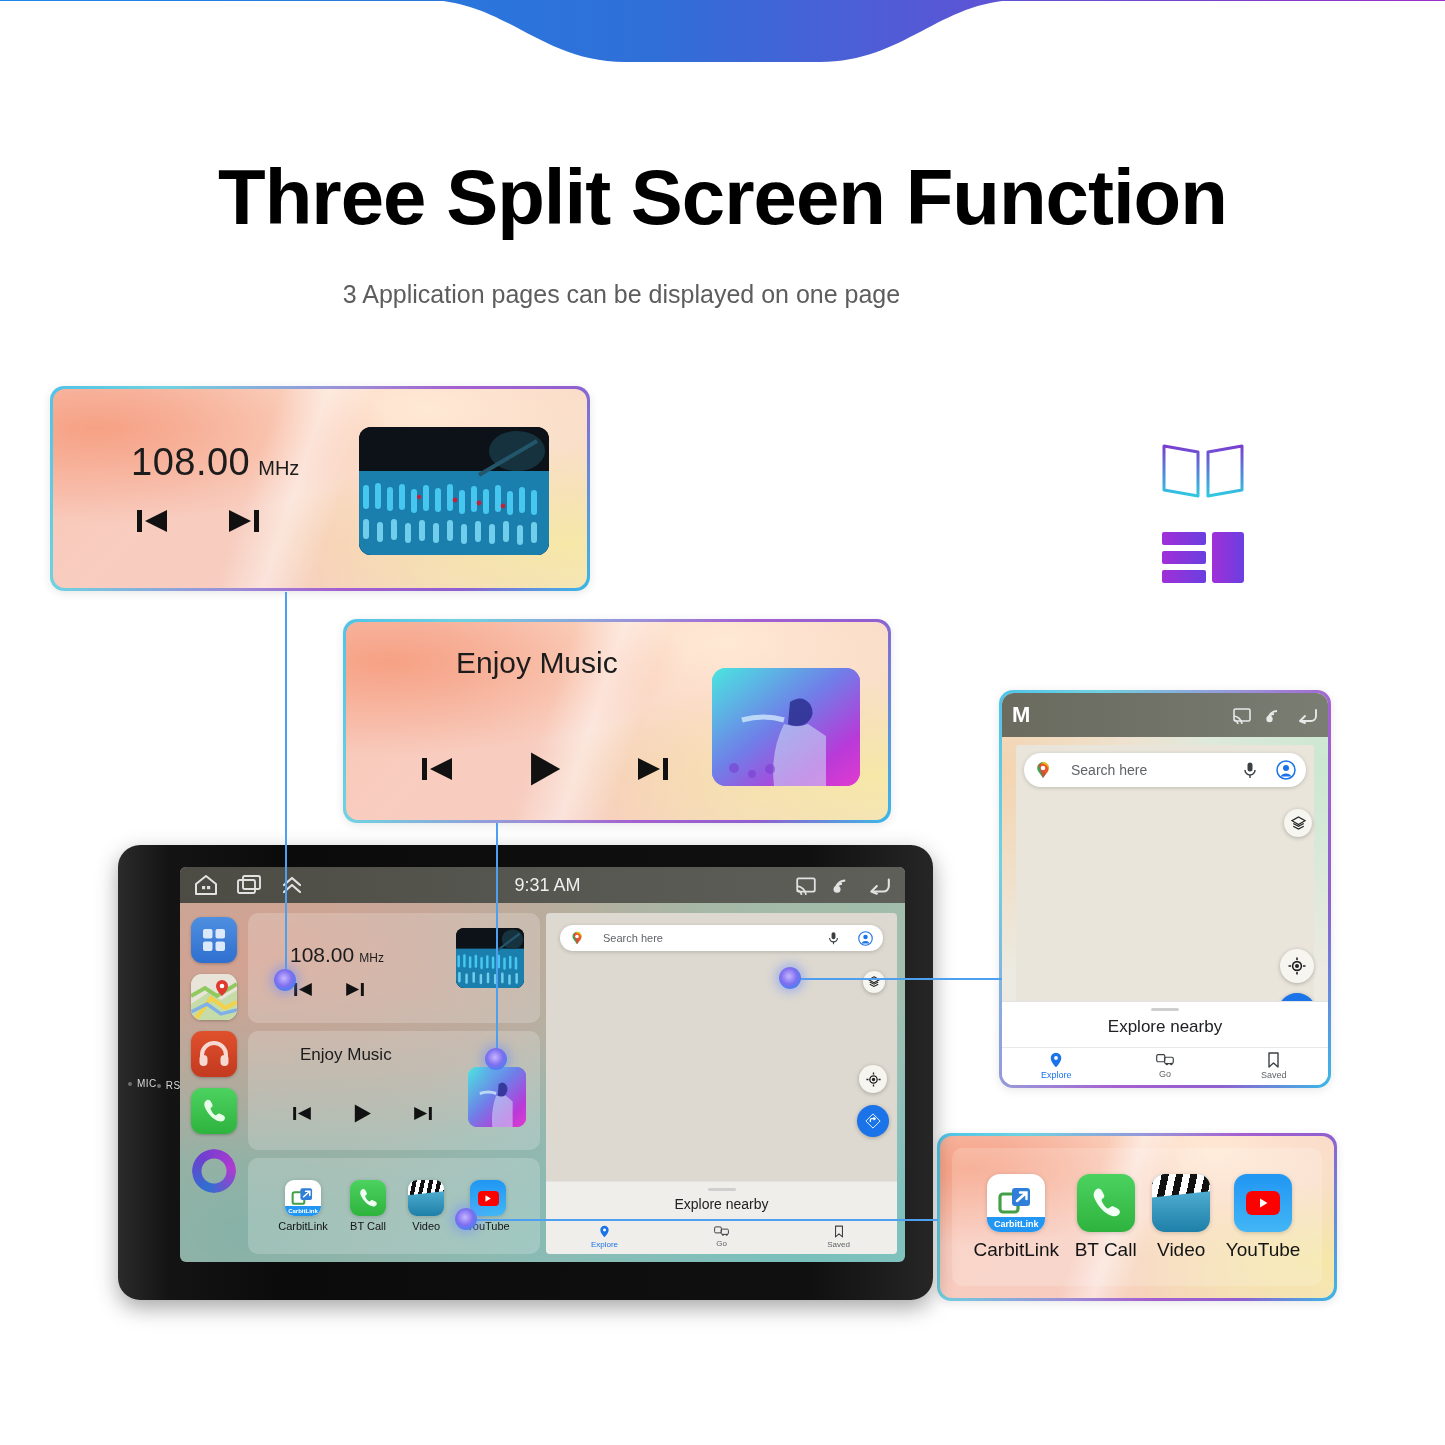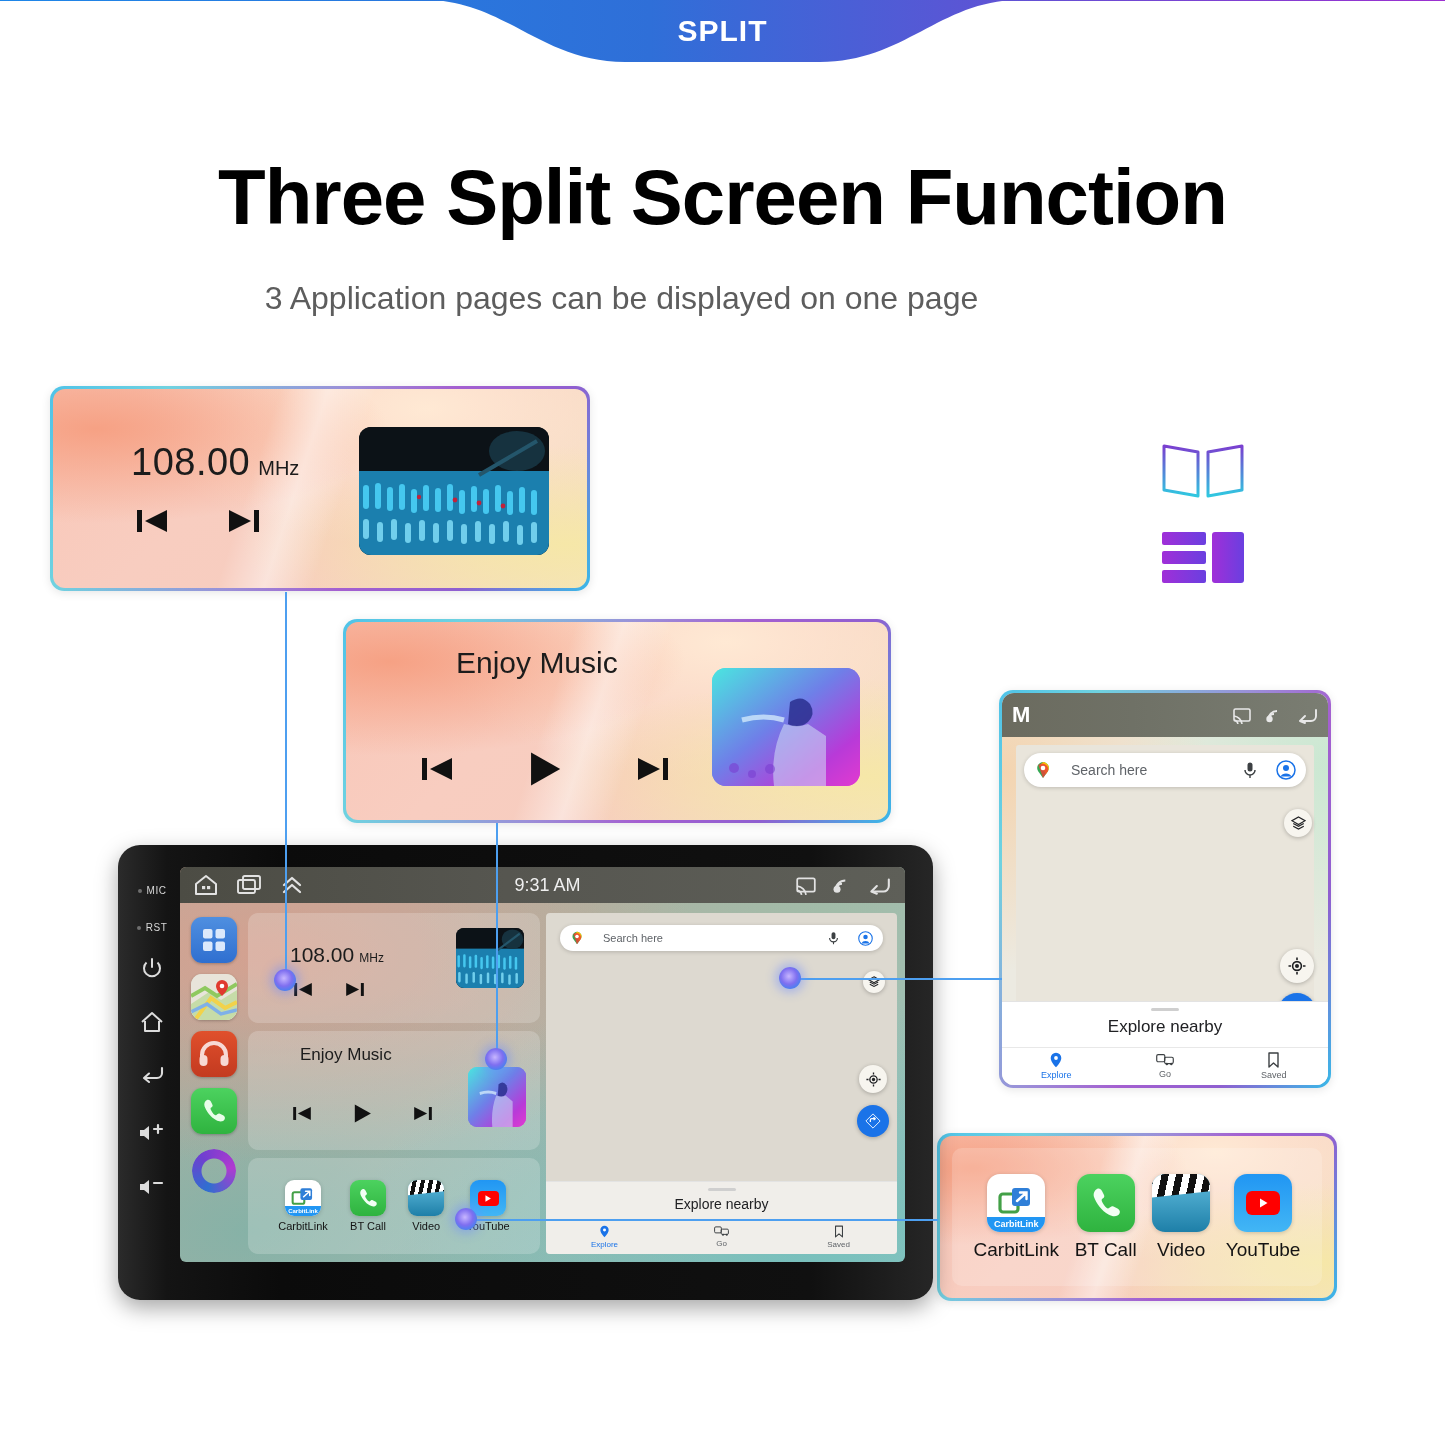--- a/index.html
+++ b/index.html
@@ -21,21 +21,21 @@
   }
 
   
   .title {
     position: absolute; top: 152px; left: 0; width: 1445px;
     text-align: center; font-size: 78px; font-weight: bold;
     color: #000; letter-spacing: -1px;
   }
   .subtitle {
     position: absolute; top: 280px; left: 0; width: 1243px;
-    text-align: center; font-size: 32px; color: #5d5d5d;
+    text-align: center; font-size: 25px; color: #5d5d5d;
   }
 
   
   .callout {
     position: absolute;
     border-radius: 14px;
     padding: 3px;
     background: linear-gradient(120deg,#4fc3e8 0%, #6fd2e0 18%, #9b8fd8 45%, #a45fd0 62%, #8f5fd0 80%, #39b9e8 100%);
     box-shadow: 0 2px 10px rgba(0,0,0,.10);
   }
@@ -157,21 +157,21 @@
   #layout-icons { position:absolute; left: 1160px; top: 440px; }
   #split-glyph { position:absolute; left: 1160px; top: 530px; }
 
   
   #device { position: absolute; left: 118px; top: 845px; width: 815px; height: 455px; }
   .device-body {
     position:absolute; inset:0; border-radius: 22px;
     background: linear-gradient(90deg,#2b2b2b 0%, #141414 6%, #0b0b0b 20%, #101010 85%, #262626 100%);
     box-shadow: 0 8px 22px rgba(0,0,0,.35);
   }
-  .bezel-left { position:absolute; left: 10px; top: 18px; width: 48px; bottom: 18px; display:flex; flex-direction:column; align-items:center; gap: 0; }
+  .bezel-left { position:absolute; left: 10px; top: 18px; width: 48px; bottom: 18px; display:flex; flex-direction:row; align-items:center; gap: 0; }
   .bz { color:#d8d8d8; display:flex; align-items:center; gap:5px; font-size: 10px; letter-spacing:.5px; }
   .bz-dot { width:4px; height:4px; border-radius:50%; background:#6e6e6e; }
 
   .screen {
     position:absolute; left: 62px; top: 22px; right: 28px; bottom: 38px;
     border-radius: 6px; overflow:hidden;
     background:
       radial-gradient(ellipse at 12% 22%, rgba(236,150,130,.55) 0%, rgba(236,150,130,0) 48%),
       radial-gradient(ellipse at 88% 12%, rgba(150,190,160,.45) 0%, rgba(150,190,160,0) 45%),
       radial-gradient(ellipse at 85% 92%, rgba(80,190,190,.55) 0%, rgba(80,190,190,0) 50%),
@@ -255,21 +255,20 @@
     <defs>
       <linearGradient id="bgrad" x1="0" y1="0" x2="1" y2="0">
         <stop offset="0%" stop-color="#1e86e8"></stop>
         <stop offset="45%" stop-color="#2f6fd8"></stop>
         <stop offset="100%" stop-color="#9c2fd0"></stop>
       </linearGradient>
     </defs>
     <path d="M0,0 H1445 V0 C1445,0 1100,0 1020,0 C940,0 905,62 820,62 H625 C540,62 505,0 425,0 C345,0 0,0 0,0 Z" fill="url(#bgrad)"></path>
     <rect x="0" y="0" width="1445" height="1" fill="url(#bgrad)"></rect>
   </svg>
-  <div class="banner-label">SPLIT</div>
 </div>
 
 <div class="title">Three Split Screen Function</div>
 <div class="subtitle">3 Application pages can be displayed on one page</div>
 
 <svg id="layout-icons" width="86" height="62" viewBox="0 0 86 62">
   <defs>
     <linearGradient id="dpg" x1="0" y1="0" x2="0" y2="1">
       <stop offset="0%" stop-color="#7a3fd0"></stop>
       <stop offset="100%" stop-color="#2fc8e0"></stop>

